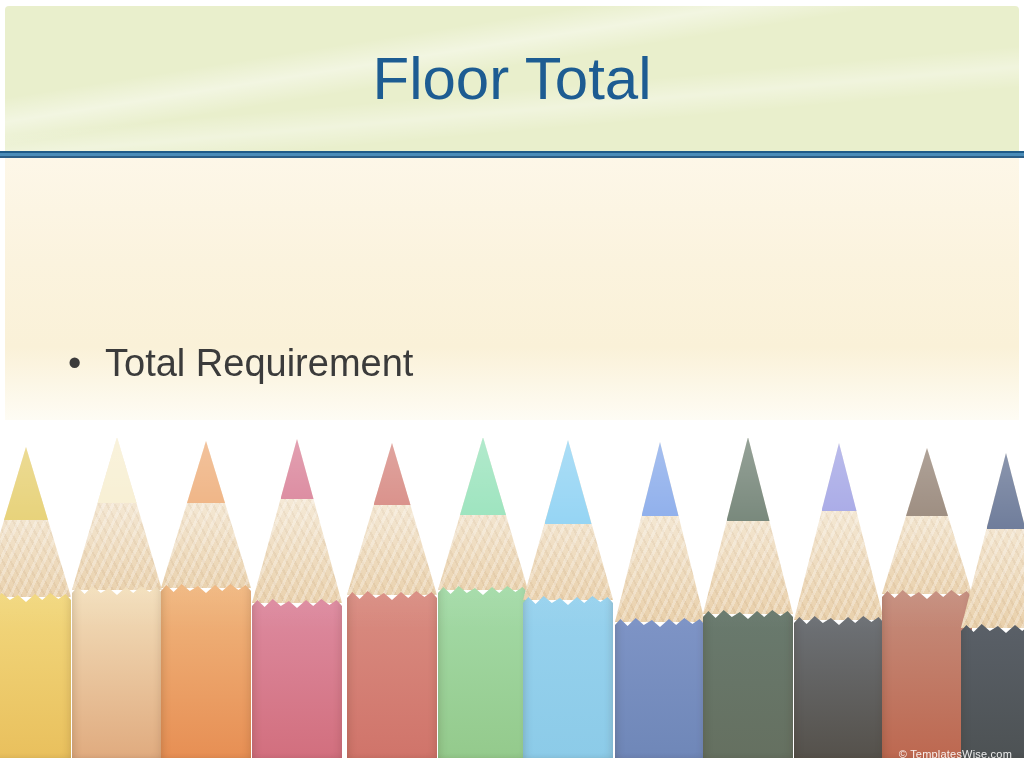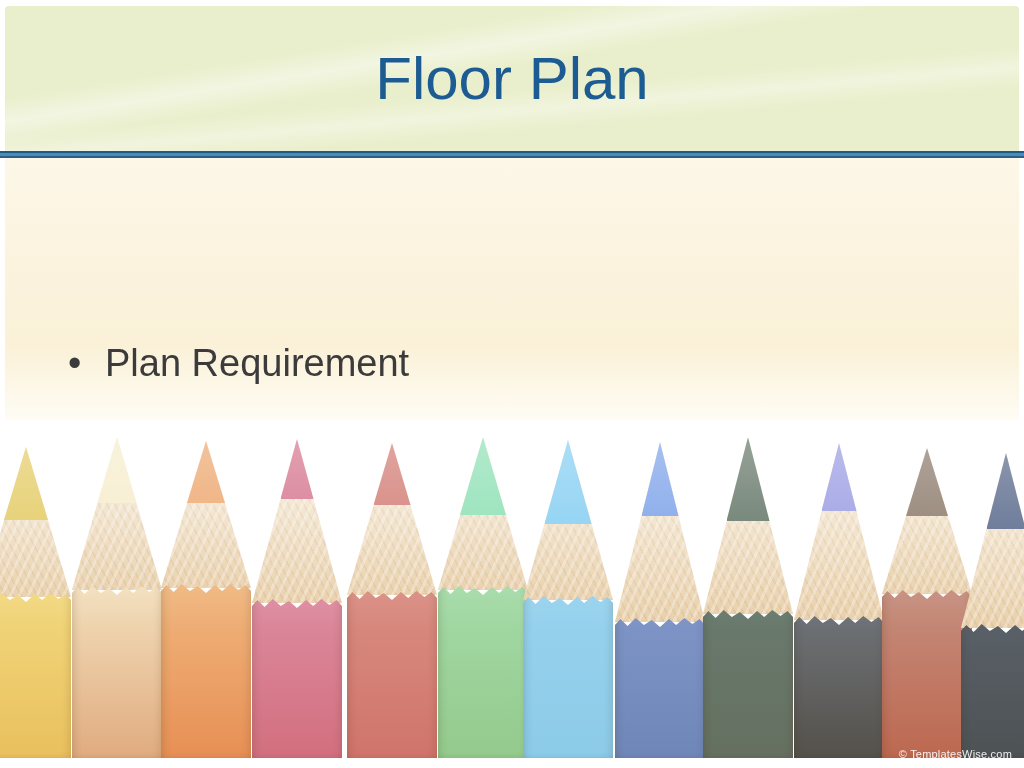--- a/index.html
+++ b/index.html
@@ -74,28 +74,28 @@
     position:absolute;right:12px;bottom:8px;z-index:5;
     font-size:11px;color:rgba(255,255,255,.9);letter-spacing:.2px;
   }
 </style>
 </head>
 <body>
 
 <div class="slide">
 
   <div class="header">
-    <div class="title">Floor Plan</div>
+    <div class="title">Floor Total</div>
   </div>
 
   <div class="divider"></div>
 
   <div class="content">
     <div class="line l1">
-      <span class="marker">•</span><span>Plan Requirement</span>
+      <span class="marker">•</span><span>Total Requirement</span>
     </div>
     <div class="line l2 l2b">
       <span class="marker">–</span><span>Total Square Footage: 4,150</span>
     </div>
     <div class="line l2 l2c">
       <span class="marker">–</span><span>Main Resource Area: 1,800</span>
     </div>
   </div>
 
   <div class="pencils">

